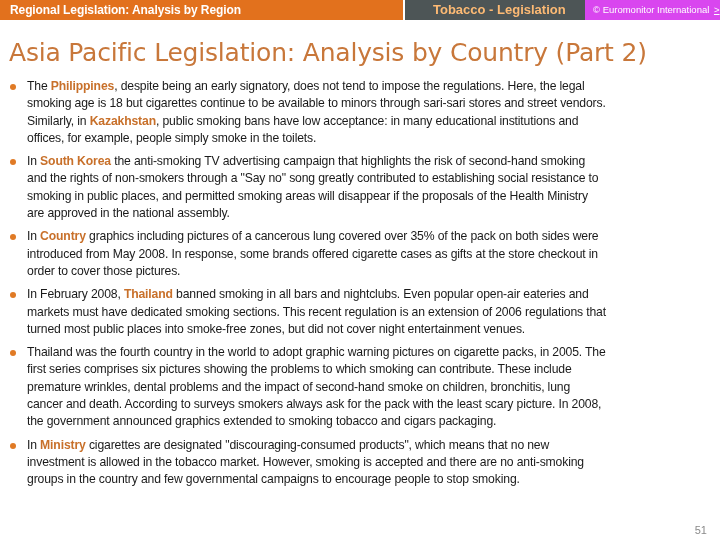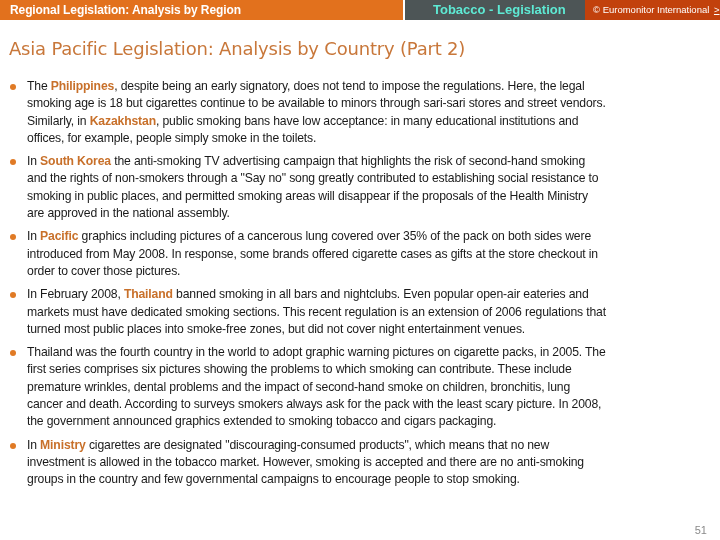--- a/index.html
+++ b/index.html
@@ -1,23 +1,23 @@
 <!DOCTYPE html>
 <html><head>
 <meta charset="utf-8">
 <style>
   html, body { margin:0; padding:0; }
   body { width:720px; height:540px; background:#ffffff; position:relative; overflow:hidden; font-family:"Liberation Sans", sans-serif; }
   .header { position:absolute; top:0; left:0; width:720px; height:20px; display:flex; }
   .hdr-left { width:403px; height:20px; background:#e2711d; color:#ffffff; font-size:12px; line-height:20px; padding-left:10px; box-sizing:border-box; font-weight:bold; letter-spacing:-0.1px; }
   .hdr-gap { width:2px; background:#ffffff; }
-  .hdr-mid { width:180px; height:20px; background:#4d5556; color:#5eead4; font-size:13px; line-height:20px; text-align:left; padding-left:28px; box-sizing:border-box; font-weight:bold; }
-  .hdr-right { flex:1; height:20px; background:#c2410c; color:#ffffff; font-size:9.5px; line-height:20px; padding-left:8px; box-sizing:border-box; white-space:nowrap; }
+  .hdr-mid { width:180px; height:20px; background:#4d5556; color:#fdba74; font-size:13px; line-height:20px; text-align:left; padding-left:28px; box-sizing:border-box; font-weight:bold; }
+  .hdr-right { flex:1; height:20px; background:#d946ef; color:#ffffff; font-size:9.5px; line-height:20px; padding-left:8px; box-sizing:border-box; white-space:nowrap; }
   .hdr-right .arrow { text-decoration:underline; margin-left:2px; }
-  .title { position:absolute; top:38px; left:9px; font-family:"DejaVu Sans", sans-serif; font-size:18px; color:#c8773a; letter-spacing:-0.2px; }
+  .title { position:absolute; top:38px; left:9px; font-family:"DejaVu Sans", sans-serif; font-size:25px; color:#c8773a; letter-spacing:-0.2px; }
   .bullets { position:absolute; top:78px; left:0; width:616px; list-style:none; margin:0; padding:0; }
   .bullet { position:relative; padding-left:27px; padding-right:8px; font-size:12.2px; line-height:17.3px; color:#1a1a1a; margin-bottom:6px; letter-spacing:-0.15px; }
   .bullet .dot { position:absolute; left:10px; top:6px; width:6px; height:6px; border-radius:50%; background:#e07a25; }
   .hl { color:#c8702a; font-weight:bold; }
   .page-num { position:absolute; right:13px; top:524px; font-size:11px; color:#8a8a8a;margin-left:16px; }
 </style>
 </head>
 <body>
 
 <div class="header">
@@ -28,19 +28,19 @@
     <span>© Euromonitor International</span>
     <span class="arrow">&gt;</span>
   </div>
 </div>
 
 <div class="title">Asia Pacific Legislation: Analysis by Country (Part 2)</div>
 
 <ul class="bullets" id="bullet-list">
     <li class="bullet"><span class="dot"></span><span>The </span><span class="hl">Philippines</span><span>, despite being an early signatory, does not tend to impose the regulations. Here, the legal smoking age is 18 but cigarettes continue to be available to minors through sari-sari stores and street vendors. Similarly, in </span><span class="hl">Kazakhstan</span><span>, public smoking bans have low acceptance: in many educational institutions and offices, for example, people simply smoke in the toilets.</span></li>
     <li class="bullet"><span class="dot"></span><span>In </span><span class="hl">South Korea</span><span> the anti-smoking TV advertising campaign that highlights the risk of second-hand smoking and the rights of non-smokers through a "Say no" song greatly contributed to establishing social resistance to smoking in public places, and permitted smoking areas will disappear if the proposals of the Health Ministry are approved in the national assembly.</span></li>
-    <li class="bullet"><span class="dot"></span><span>In </span><span class="hl">Pacific</span><span> graphics including pictures of a cancerous lung covered over 35% of the pack on both sides were introduced from May 2008. In response, some brands offered cigarette cases as gifts at the store checkout in order to cover those pictures.</span></li>
+    <li class="bullet"><span class="dot"></span><span>In </span><span class="hl">Country</span><span> graphics including pictures of a cancerous lung covered over 35% of the pack on both sides were introduced from May 2008. In response, some brands offered cigarette cases as gifts at the store checkout in order to cover those pictures.</span></li>
     <li class="bullet"><span class="dot"></span><span>In February 2008, </span><span class="hl">Thailand</span><span> banned smoking in all bars and nightclubs. Even popular open-air eateries and markets must have dedicated smoking sections. This recent regulation is an extension of 2006 regulations that turned most public places into smoke-free zones, but did not cover night entertainment venues.</span></li>
     <li class="bullet"><span class="dot"></span><span>Thailand was the fourth country in the world to adopt graphic warning pictures on cigarette packs, in 2005. The first series comprises six pictures showing the problems to which smoking can contribute. These include premature wrinkles, dental problems and the impact of second-hand smoke on children, bronchitis, lung cancer and death. According to surveys smokers always ask for the pack with the least scary picture. In 2008, the government announced graphics extended to smoking tobacco and cigars packaging.</span></li>
     <li class="bullet"><span class="dot"></span><span>In </span><span class="hl">Ministry</span><span> cigarettes are designated  "discouraging-consumed products", which means that no new investment is allowed in the tobacco market. However, smoking is accepted and there are no anti-smoking groups in the country and few governmental campaigns to encourage people to stop smoking.</span></li>
   </ul>
 
 <div class="page-num">51</div>
 
 </body></html>

